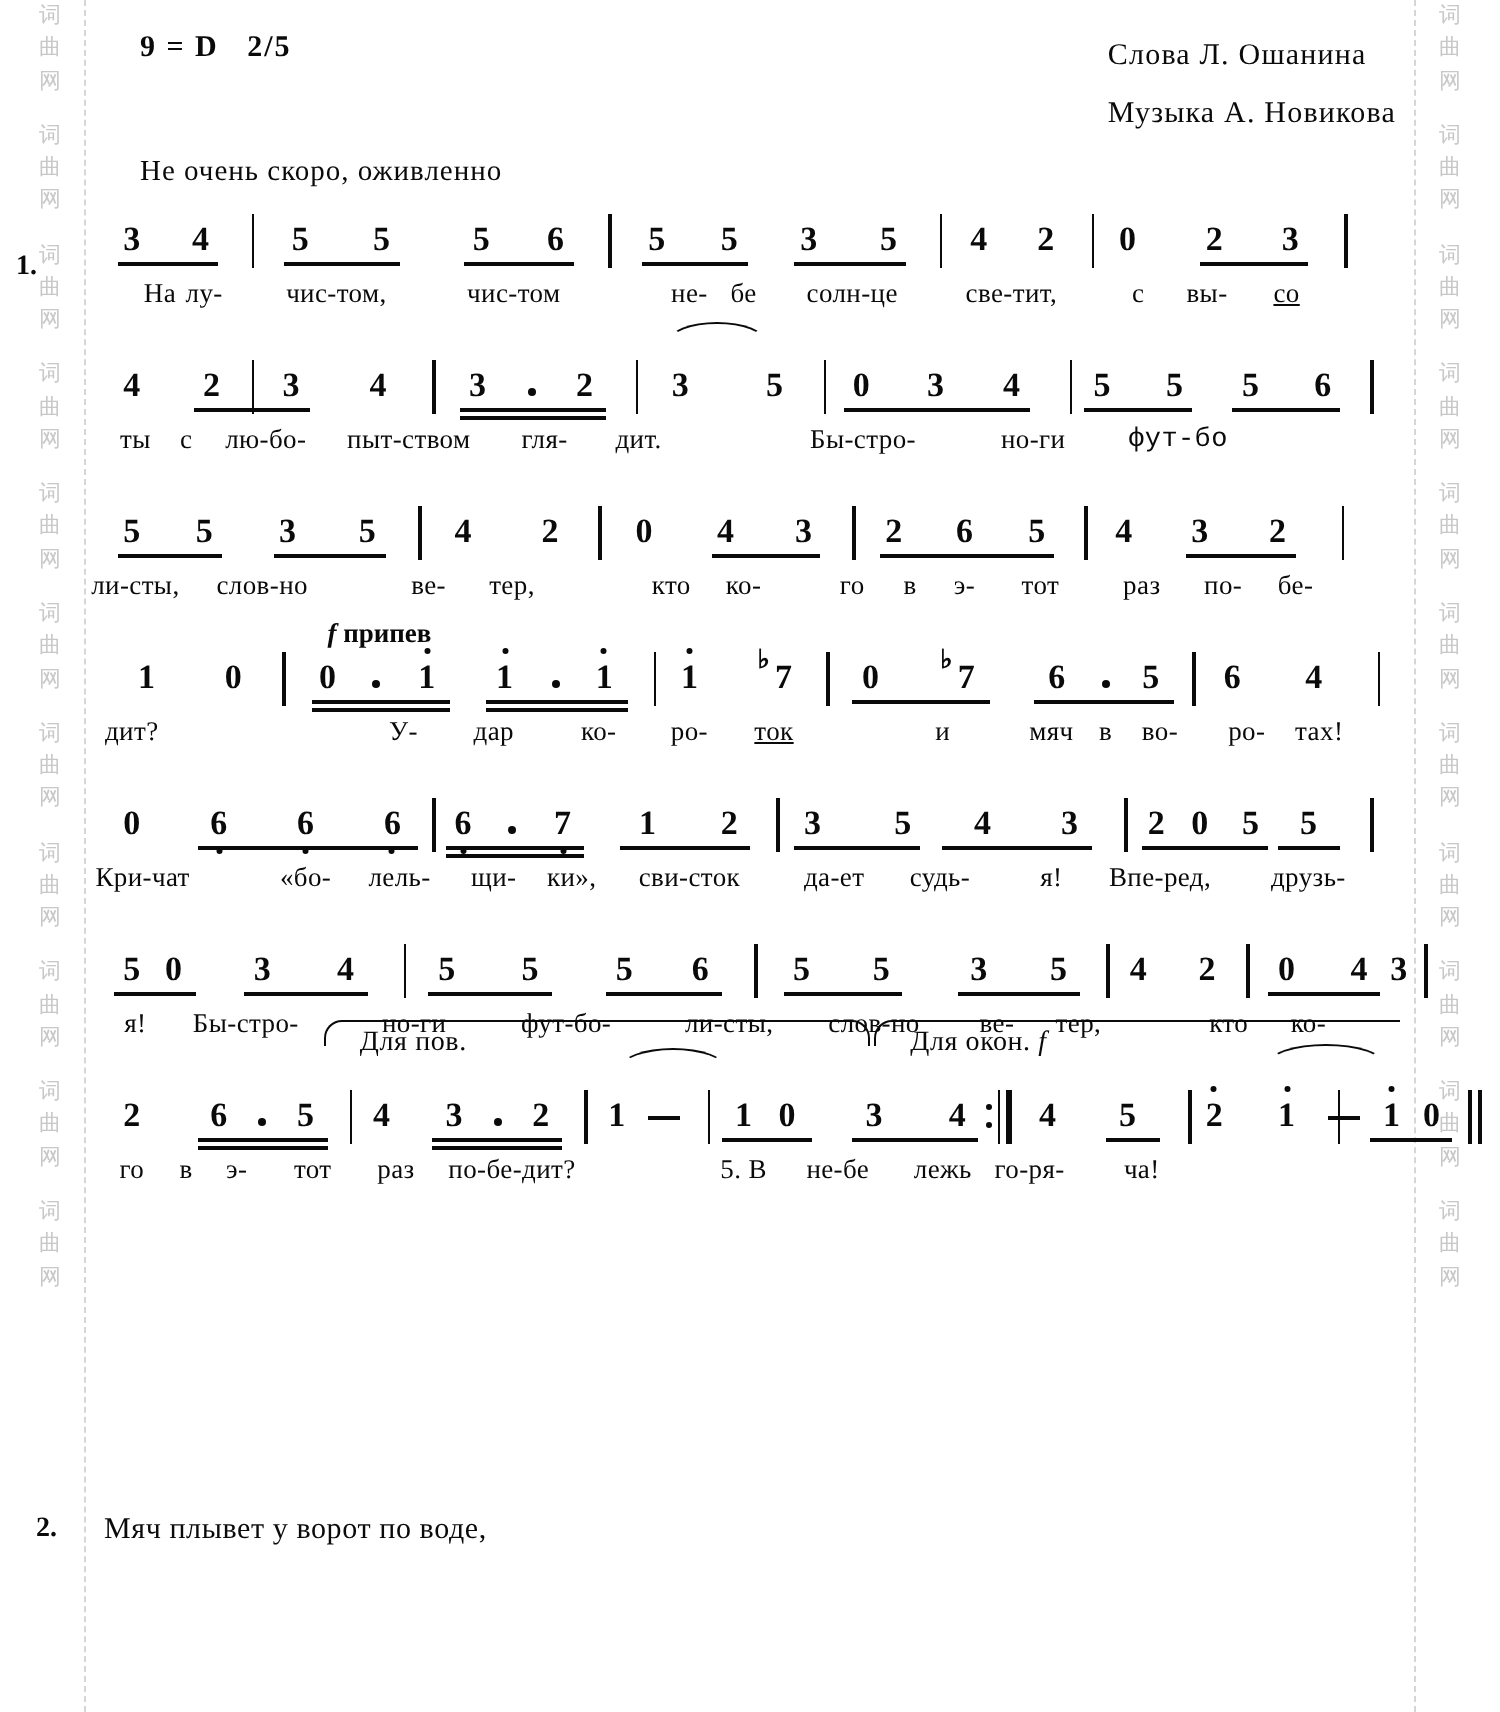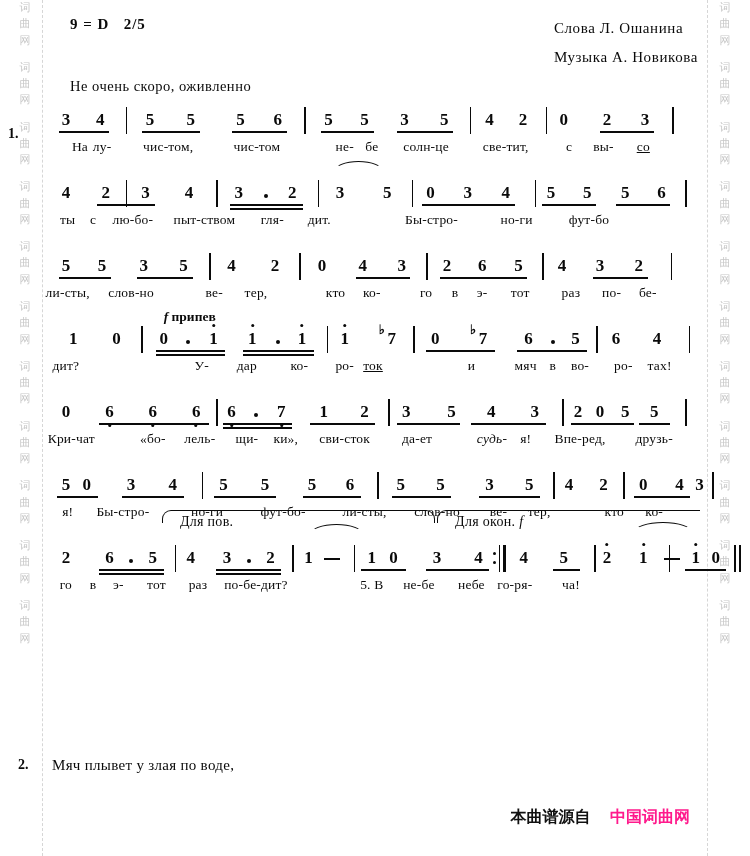--- a/index.html
+++ b/index.html
@@ -437,21 +437,21 @@
         </div>
         <div class="lyrics">
           <span class="lyr" style="left:21.7px;">ты</span>
           <span class="lyr" style="left:47.1px;">с</span>
           <span class="lyr" style="left:86.9px;">лю-бо-</span>
           <span class="lyr" style="left:158.4px;">пыт-ством</span>
           <span class="lyr" style="left:226.3px;">гля-</span>
           <span class="lyr" style="left:273.3px;">дит.</span>
           <span class="lyr" style="left:385.5px;">Бы-стро-</span>
           <span class="lyr" style="left:470.6px;">но-ги</span>
-          <span class="lyr" style="left:543.0px;">фут-бо</span>
+          <span class="lyr" style="left:543.0px;font-family:Liberation Mono, monospace;">фут-бо</span>
         </div>
       </div>
       <div class="system">
         <div class="notes">
           <div class="beam" style="left:12.7px;width:52.5px;"></div>
           <div class="beam" style="left:90.5px;width:56.1px;"></div>
           <div class="beam" style="left:309.5px;width:54.3px;"></div>
           <div class="beam" style="left:393.7px;width:87.8px;"></div>
           <div class="beam" style="left:546.6px;width:55.2px;"></div>
           <div class="n" style="left:19.9px;">5</div>
@@ -524,21 +524,21 @@
           <div class="bar" style="left:367.4px;"></div>
           <div class="bar" style="left:550.2px;"></div>
           <div class="bar" style="left:642.6px;"></div>
         </div>
         <div class="lyrics">
           <span class="lyr" style="left:19.9px;">дит?</span>
           <span class="lyr" style="left:155.7px;">У-</span>
           <span class="lyr" style="left:200.9px;">дар</span>
           <span class="lyr" style="left:253.4px;">ко-</span>
           <span class="lyr" style="left:298.7px;">ро-</span>
-          <span class="lyr" style="left:327px;text-decoration:underline;">ток</span>
+          <span class="lyr" style="left:341px;text-decoration:underline;">ток</span>
           <span class="lyr" style="left:425.4px;">и</span>
           <span class="lyr" style="left:479.7px;">мяч</span>
           <span class="lyr" style="left:506.8px;">в</span>
           <span class="lyr" style="left:534.0px;">во-</span>
           <span class="lyr" style="left:577.4px;">ро-</span>
           <span class="lyr" style="left:613.6px;">тах!</span>
         </div>
       </div>
       <div class="system">
         <div class="notes">
@@ -573,21 +573,21 @@
           <div class="bar" style="left:638.9px;"></div>
         </div>
         <div class="lyrics">
           <span class="lyr" style="left:25.3px;">Кри-чат</span>
           <span class="lyr" style="left:106.8px;">«бо-</span>
           <span class="lyr" style="left:153.8px;">лель-</span>
           <span class="lyr" style="left:200.9px;">щи-</span>
           <span class="lyr" style="left:239.8px;">ки»,</span>
           <span class="lyr" style="left:298.7px;">сви-сток</span>
           <span class="lyr" style="left:371.1px;">да-ет</span>
-          <span class="lyr" style="left:446px;font-style:italic;">судь-</span>
+          <span class="lyr" style="left:424px;">судь-</span>
           <span class="lyr" style="left:479.7px;">я!</span>
           <span class="lyr" style="left:534.0px;">Впе-ред,</span>
           <span class="lyr" style="left:608.2px;">друзь-</span>
         </div>
       </div>
       <div class="system">
         <div class="notes">
           <div class="beam" style="left:10.9px;width:41.6px;"></div>
           <div class="beam" style="left:76.0px;width:61.5px;"></div>
           <div class="beam" style="left:168.3px;width:61.5px;"></div>
@@ -686,30 +686,26 @@
         </div>
         <div class="lyrics">
           <span class="lyr" style="left:19.9px;">го</span>
           <span class="lyr" style="left:47.1px;">в</span>
           <span class="lyr" style="left:72.4px;">э-</span>
           <span class="lyr" style="left:110.4px;">тот</span>
           <span class="lyr" style="left:152.0px;">раз</span>
           <span class="lyr" style="left:210.0px;">по-бе-дит?</span>
           <span class="lyr" style="left:325.8px;">5. В</span>
           <span class="lyr" style="left:372.9px;">не-бе</span>
-          <span class="lyr" style="left:425.4px;">небе</span>
+          <span class="lyr" style="left:425.4px;">лежь</span>
           <span class="lyr" style="left:468.8px;">го-ря-</span>
           <span class="lyr" style="left:524.9px;">ча!</span>
         </div>
       </div>
     </div>
 
   <div class="verse2">
     <span class="num">2.</span>
-    <div class="ln">Мяч плывет у злая по воде,</div>
+    <div class="ln">Мяч плывет у ворот по воде,</div>
   </div>
 
-  <div class="footer-wm">
-    <span class="dark">本曲谱源自</span>
-    <span class="pink">中国词曲网</span>
-  </div>
 
 </div>
 
 </body></html>

